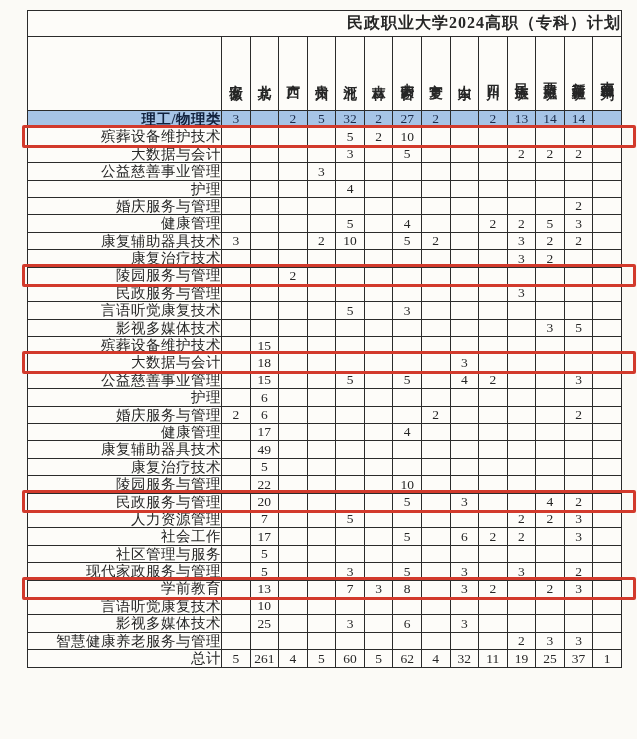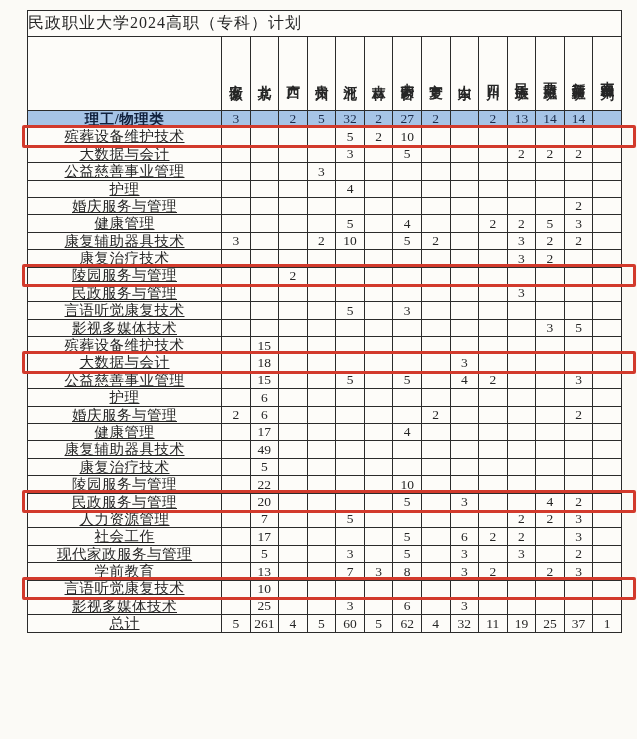--- a/index.html
+++ b/index.html
@@ -20,22 +20,22 @@
   }
   th,td{
     border:1.5px solid #2b2b2b;
     padding:0;
     overflow:hidden;
     white-space:nowrap;
   }
   .title-cell{
     height:25px;
     font-size:16px;
-    font-weight:normal;
-    text-align:left;
+    font-weight:bold;
+    text-align:right;
     letter-spacing:1px;
   }
   .vhead{
     height:73px;
     vertical-align:middle;
     text-align:center;
     font-weight:bold;
     font-size:13.5px;
   }
   .vhead span{
@@ -45,24 +45,23 @@
     letter-spacing:2px;
     display:inline-block;
   }
   tbody td{
     height:16.4px;
     font-size:13.5px;
     text-align:center;
     line-height:1;
   }
   td.lab{
-    text-align:center;
+    text-align:right;
     font-size:14.5px;
     letter-spacing:0.5px;
-    text-decoration:underline;
   }
   tr.section td{background:var(--section-bg,#a6c4e6);}
   tr.section td.lab{font-weight:bold;color:#11213d;}
   tr.section td{color:#1c2c4a;}
   .red-box{
     position:absolute;
     border:3px solid var(--hl,#d23a2c);
     border-radius:2px;
     pointer-events:none;
     box-sizing:border-box;
@@ -533,20 +532,37 @@
             <td>5</td>
             <td></td>
             <td>6</td>
             <td>2</td>
             <td>2</td>
             <td></td>
             <td>3</td>
             <td></td>
           </tr>
           <tr>
+            <td class="lab">社区管理与服务</td>
+            <td></td>
+            <td>5</td>
+            <td></td>
+            <td></td>
+            <td></td>
+            <td></td>
+            <td></td>
+            <td></td>
+            <td></td>
+            <td></td>
+            <td></td>
+            <td></td>
+            <td></td>
+            <td></td>
+          </tr>
+          <tr>
             <td class="lab">现代家政服务与管理</td>
             <td></td>
             <td>5</td>
             <td></td>
             <td></td>
             <td>3</td>
             <td></td>
             <td>5</td>
             <td></td>
             <td>3</td>
@@ -598,20 +614,37 @@
             <td></td>
             <td>3</td>
             <td></td>
             <td>6</td>
             <td></td>
             <td>3</td>
             <td></td>
             <td></td>
             <td></td>
             <td></td>
+            <td></td>
+          </tr>
+          <tr>
+            <td class="lab">智慧健康养老服务与管理</td>
+            <td></td>
+            <td></td>
+            <td></td>
+            <td></td>
+            <td></td>
+            <td></td>
+            <td></td>
+            <td></td>
+            <td></td>
+            <td></td>
+            <td>2</td>
+            <td>3</td>
+            <td>3</td>
             <td></td>
           </tr>
           <tr class="total">
             <td class="lab">总计</td>
             <td>5</td>
             <td>261</td>
             <td>4</td>
             <td>5</td>
             <td>60</td>
             <td>5</td>

